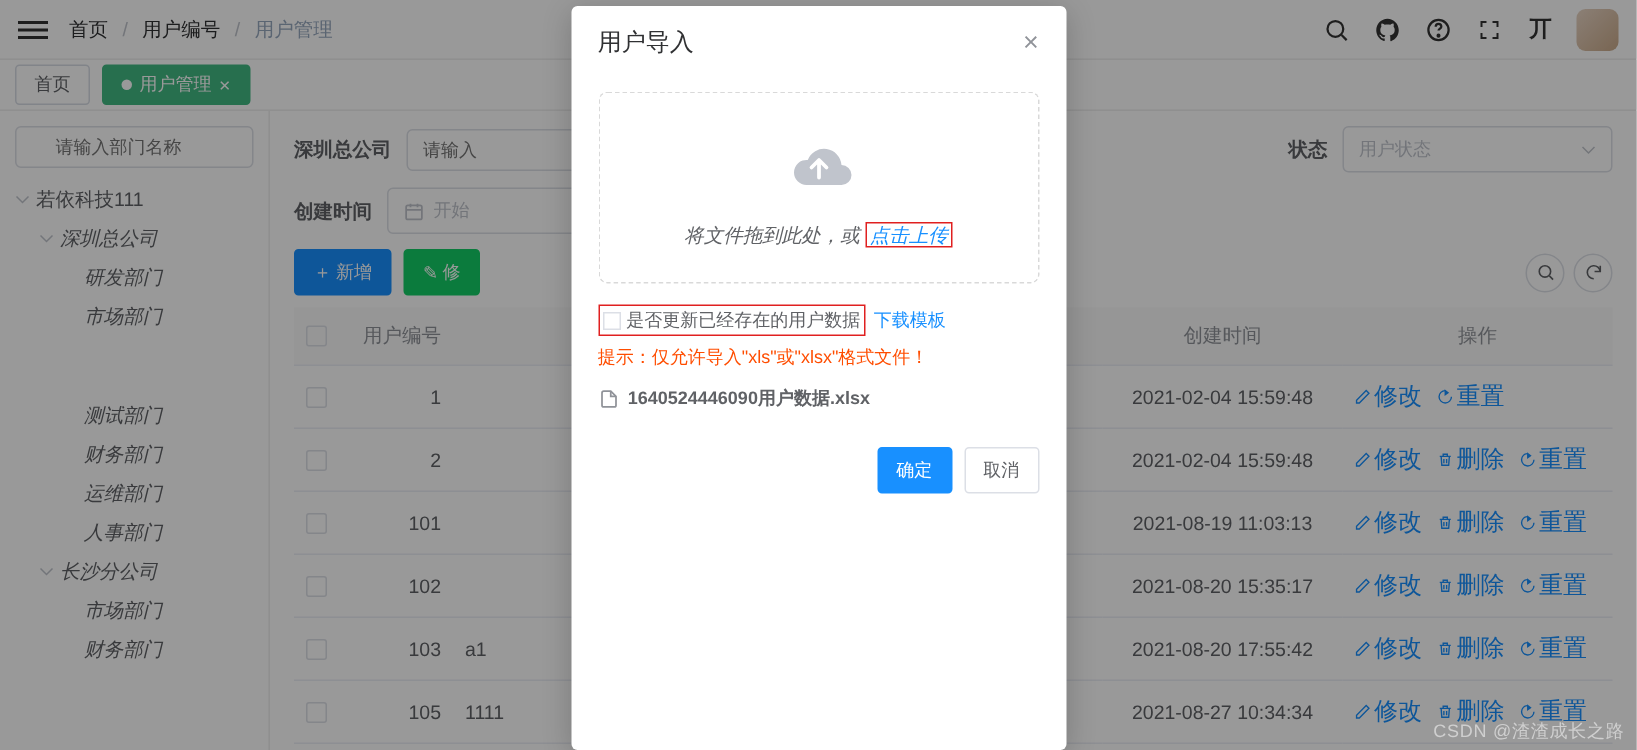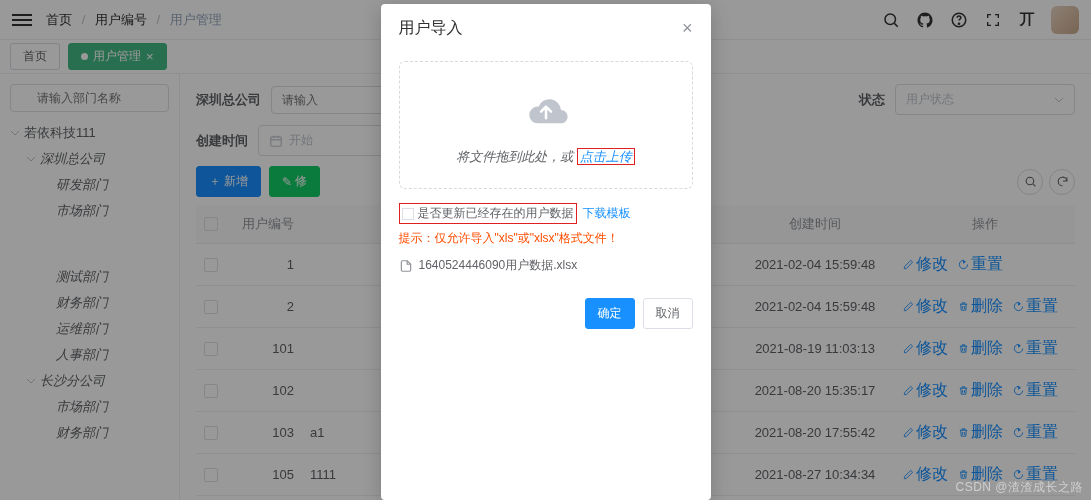--- a/index.html
+++ b/index.html
@@ -57,21 +57,21 @@
 .upload-area { border: 1px dashed #d9d9d9; border-radius: 6px; padding: 28px 10px 22px; text-align: center; position: relative; font-style: italic; }
 .cloud { width: 56px; height: 40px; margin: 0 auto 18px; }
 .upload-text { font-size: 13px; color: #606266; }
 .upload-link { color: #1890ff; cursor: pointer; }
 .red-box { border: 1.5px solid #e02020; padding: 0 2px; }
 .check-row { margin-top: 14px; font-size: 12px; display: flex; align-items: center; gap: 6px; }
 .check-row .cb2 { width: 12px; height: 12px; border: 1px solid #dcdfe6; }
 .dl-link { color: #1890ff; font-size: 12px; cursor: pointer; }
 .hint { color: #e6a23c; font-size: 12px; margin-top: 6px; color: #f56c6c; }
 .hint { color: orange; }
-.file-row { display: flex; align-items: center; gap: 6px; font-size: 12px; color: #606266; margin-top: 10px; }
+.file-row { display: flex; align-items: center; gap: 6px; font-size: 12px; color: #606266; margin-top: 10px; font-weight: bold; }
 .dialog-footer { padding: 10px 18px 16px; display: flex; justify-content: flex-end; gap: 8px; }
 .watermark { position: absolute; right: 8px; bottom: 4px; color: #cfcfcf; font-size: 12px; letter-spacing: .5px; }
 .th-center, .td-center { text-align: center; }
 svg { display: block; }
 </style>
 </head>
 <body>
 
 <div class="topbar">
   <div class="hamburger">

